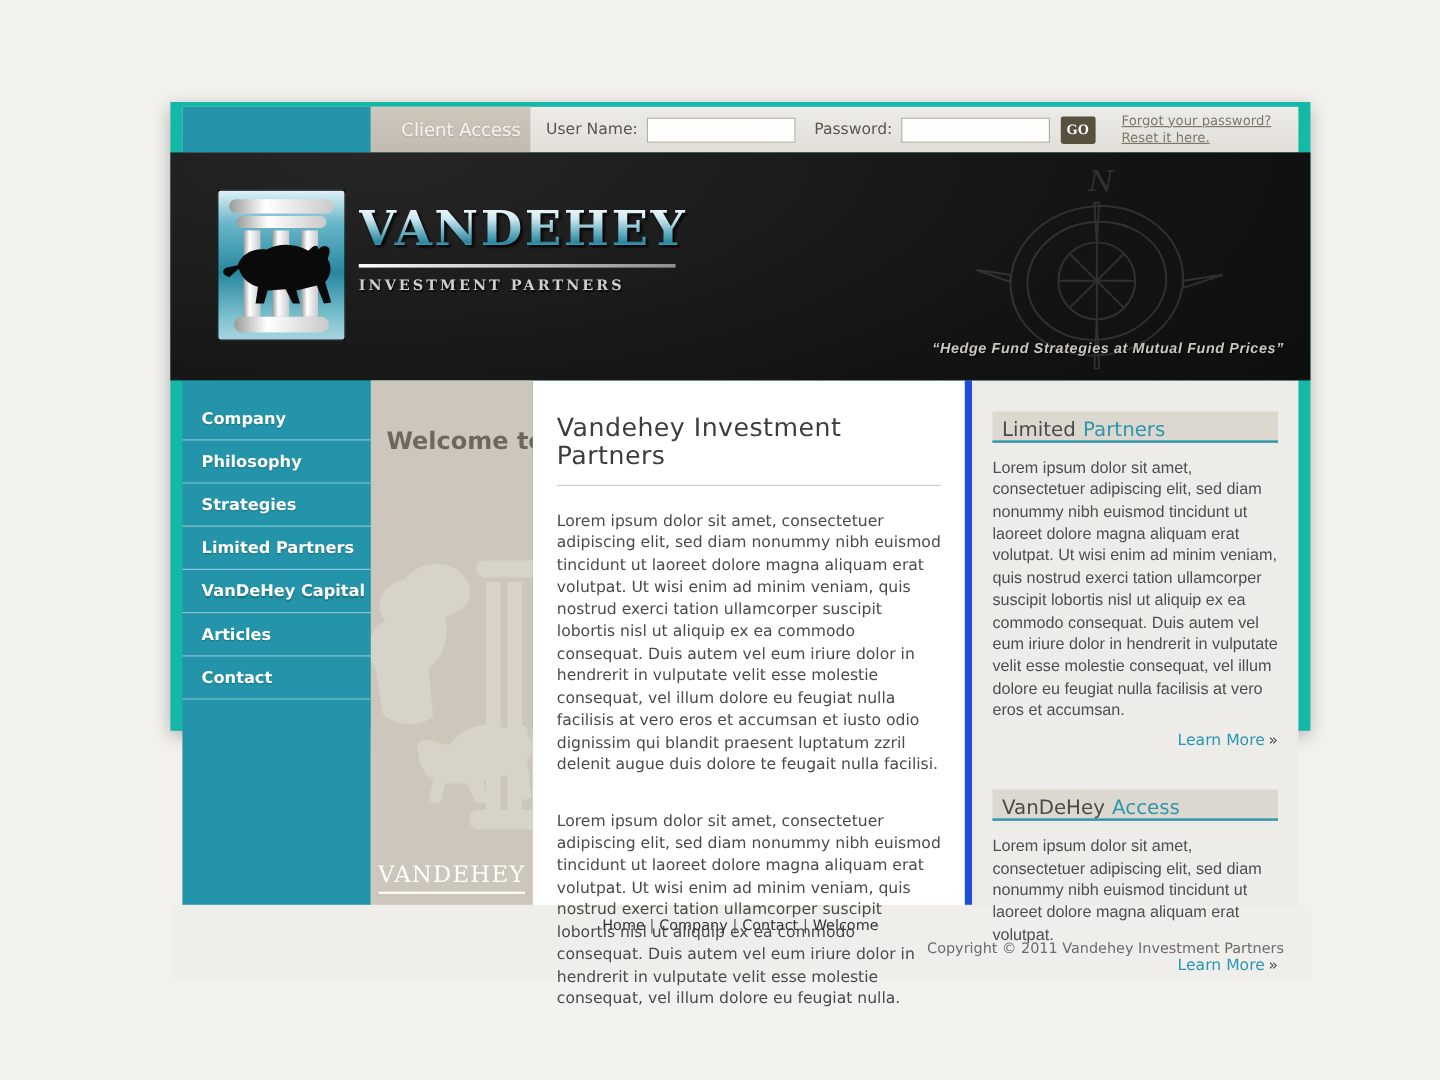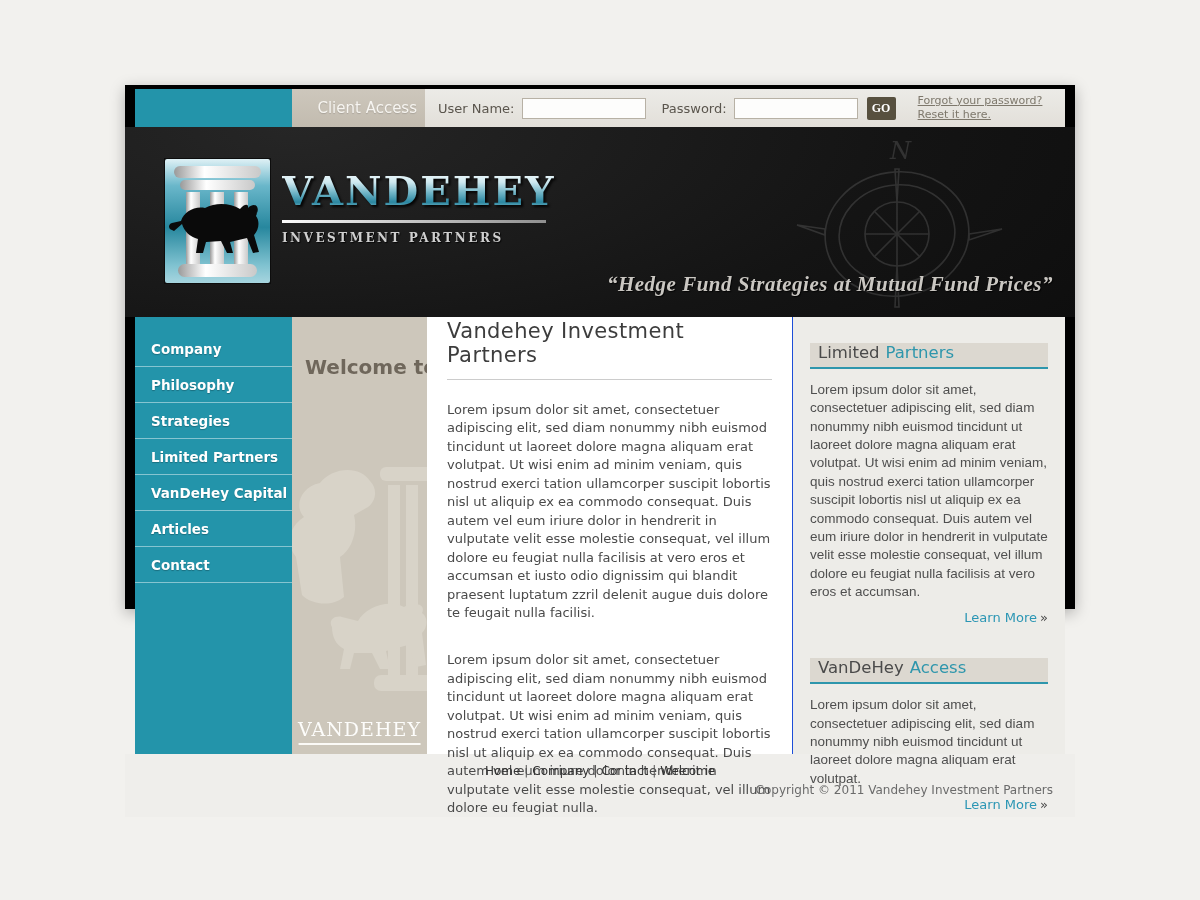--- a/index.html
+++ b/index.html
@@ -4,23 +4,23 @@
 <style>
   * { margin:0; padding:0; box-sizing:border-box; }
   html,body { width:1200px; height:900px; }
   body {
     background:#f2f1ee;
     font-family:"DejaVu Sans", sans-serif;
     position:relative;
     overflow:hidden;
   }
   .page-card {
-    position:absolute; left:125px; top:85px;
+    position:absolute; left:142px; top:85px;
     width:950px; height:524px;
-    background:#000000;
+    background:#14b8a6;
     box-shadow:0 4px 14px rgba(0,0,0,0.28);
   }
 
   
   .topbar {
     margin:4px 10px 0 10px; height:38px;
     background:linear-gradient(180deg,#ecebe7,#e2dfd9);
     display:flex; align-items:stretch;
   }
   .topbar-teal { width:157px; background:#2394aa; }
@@ -68,22 +68,22 @@
     background:linear-gradient(90deg,#fafafa,#8f8f8f);
   }
   .brand-sub {
     margin-top:8px; font-family:"DejaVu Serif", serif; font-weight:bold;
     font-size:12px; letter-spacing:2.5px; color:#cfcfcf;
     text-shadow:1px 1px 1px rgba(0,0,0,0.8);
   }
   .compass { position:absolute; right:68px; top:12px; opacity:0.16; }
   .tagline {
     position:absolute; right:22px; bottom:20px;
-    font-family:Liberation Serif, serif; font-style:italic; font-weight:bold;
-    font-size:21px; color:#cac7c2; letter-spacing:0.5px;
+    font-family:Liberation Sans, sans-serif; font-style:italic; font-weight:bold;
+    font-size:12px; color:#cac7c2; letter-spacing:0.5px;
     text-shadow:1px 1px 1px rgba(0,0,0,0.8);
   }
 
   
   .main-row { margin:0 10px; height:437px; display:flex; }
 
   .sidenav { width:157px; background:#2394aa; padding-top:14px; }
   .nav-item {
     height:36px; display:flex; align-items:center;
     padding-left:16px; color:#ffffff; font-size:13.5px; font-weight:bold;
@@ -95,33 +95,33 @@
   .welcome-prefix { padding:38px 0 0 13px; font-size:20px; color:#6f675b; white-space:nowrap;font-weight:bold; }
   .watermark { position:absolute; left:0; bottom:32px; }
   .mid-brand {
     position:absolute; bottom:9px; left:50%; transform:translateX(-50%);
     font-family:"DejaVu Serif", serif; font-size:19px; letter-spacing:1px;
     color:#fdfdfb; border-bottom:2px solid #fbfaf7; padding-bottom:3px;
     white-space:nowrap;
   }
 
   .content-col {
-    width:366px; background:#ffffff; padding:2px 20px 0 20px;
-    border-right:1px solid #1d4ed8;
+    width:366px; background:#ffffff; padding:27px 20px 0 20px;
+    border-right:6px solid #1d4ed8;
   }
   .content-title { font-size:21px; font-weight:400; color:#3d3d3d; letter-spacing:0.4px; }
   .content-hr { border:none; border-top:1px solid #cccccc; margin-top:12px; }
   .content-col p { margin-top:21px; font-size:13px; line-height:1.42; color:#4a4a4a; }
   .content-col p + p { margin-top:29px; }
 
   .right-col { width:272px; background:#edece8; padding:26px 17px 0 17px; }
   .promo-box + .promo-box { margin-top:33px; }
   .promo-header {
     height:26px; background:#dcd8d0; border-bottom:2px solid #2e96ac;
-    display:flex; align-items:flex-start; padding-left:8px;
+    display:flex; align-items:flex-end; padding-left:8px;
     font-size:16.5px;
   }
   .promo-title-main { color:#4a4a4a; }
   .promo-title-accent { color:#2e96ac; margin-left:6px; }
   .promo-body {
     margin-top:12px; font-family:"Liberation Sans", sans-serif;
     font-size:13.5px; line-height:1.36; color:#4f4f4f;
   }
   .learn-more {
     margin-top:9px; text-align:right; font-size:13px;

